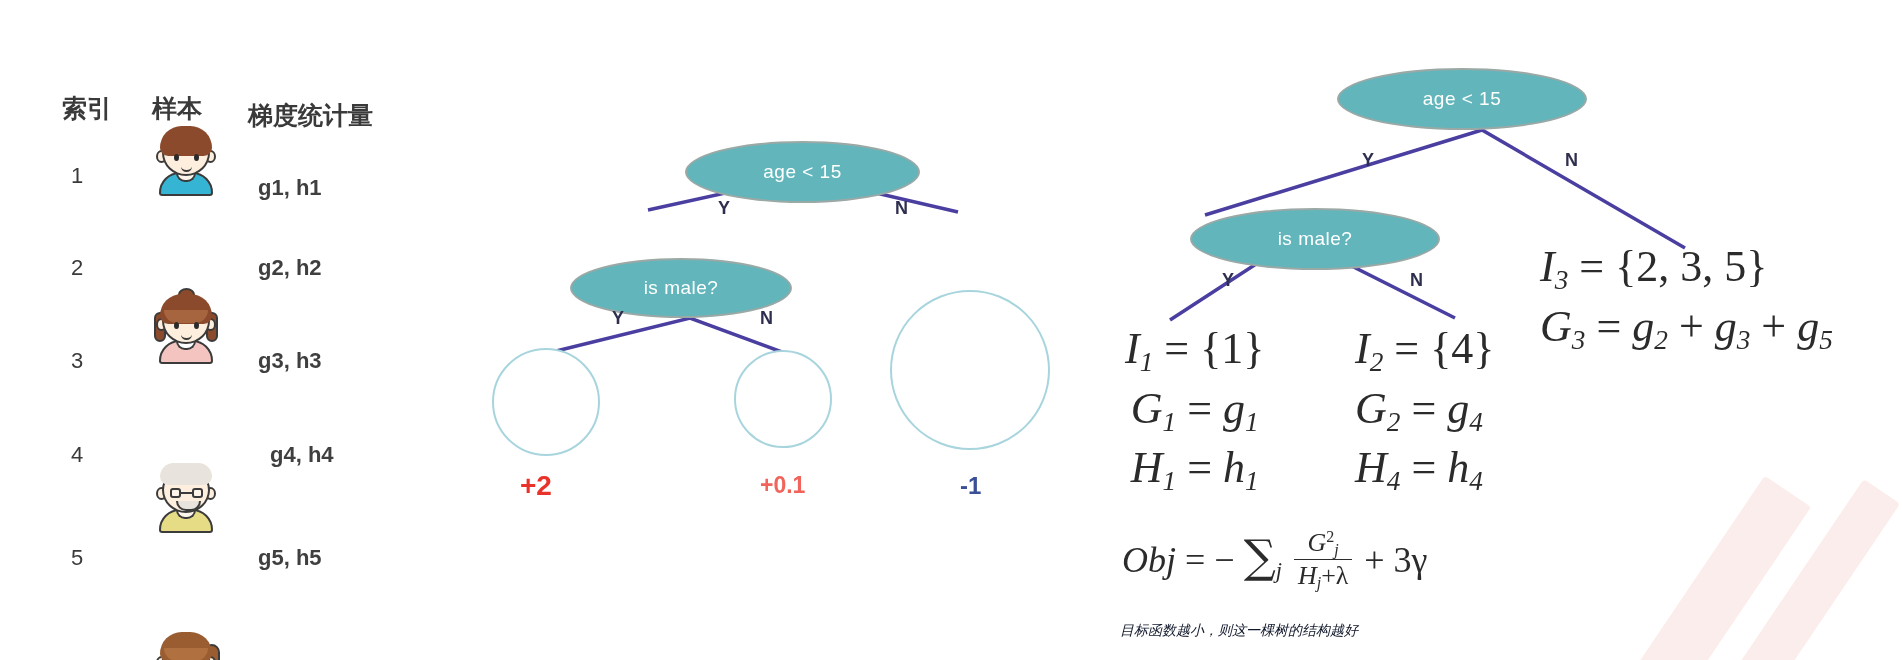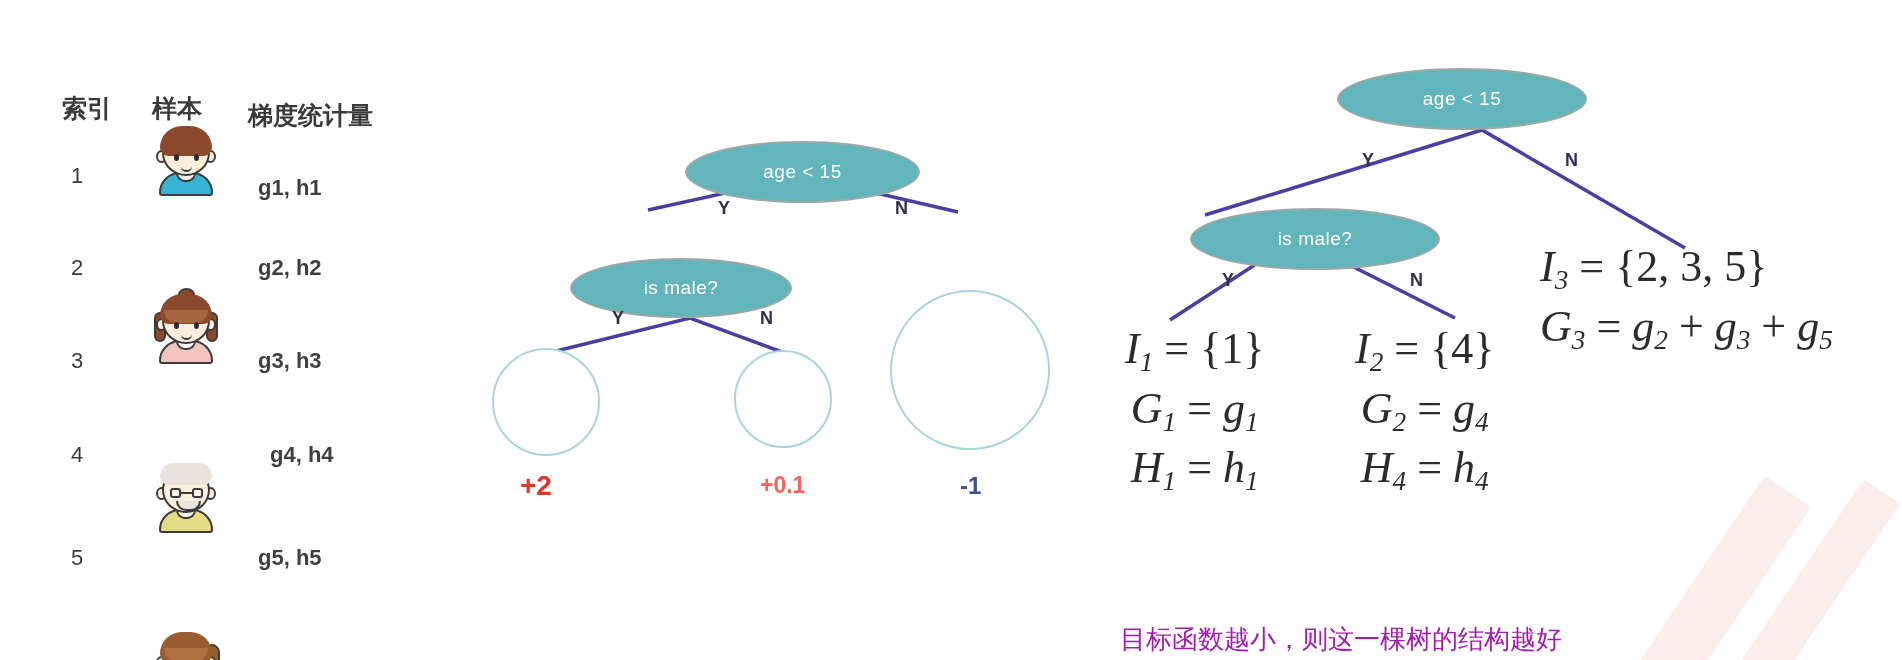--- a/index.html
+++ b/index.html
@@ -280,23 +280,24 @@
     padding: 1px 4px 0;
   }
   .sigma {
     font-size: 1.25em;
     font-family: "DejaVu Serif", serif;
     font-style: normal;
   }
 
   .cn-caption {
     position: absolute;
-    font-size: 26px;
-    color: #a21caf;
+    font-size: 14px;
+    color: #0f172a;
     white-space: nowrap;
+    font-style: italic;
   }
   .cn-title {
     position: absolute;
     font-size: 26px;
     color: #4a4a4a;
     white-space: nowrap;
   }
 
   
   .wm {
@@ -442,21 +443,21 @@
       <span>=</span>
       <i>g</i><sub>1</sub>
     </div>
     <div>
       <i>H</i><sub>1</sub>
       <span>=</span>
       <i>h</i><sub>1</sub>
     </div>
   </div>
 
-  <div class="math mrow" style="left:1355px; top:320px;text-align:center;">
+  <div class="math mrow" style="left:1355px; top:320px;">
     <div>
       <i>I</i><sub>2</sub>
       <span>=</span>
       <span>{4}</span>
     </div>
     <div>
       <i>G</i><sub>2</sub>
       <span>=</span>
       <i>g</i><sub>4</sub>
     </div>
@@ -477,19 +478,30 @@
       <i>G</i><sub>3</sub>
       <span>=</span>
       <i>g<sub>2</sub></i>
       <span>+</span>
       <i>g<sub>3</sub></i>
       <span>+</span>
       <i>g<sub>5</sub></i>
     </div>
   </div>
 
+  <div class="math" style="left:1122px; top:528px; font-size:36px;">
+    <i>Obj</i>
+    <span>=</span>
+    <span>−</span>
+    <span class="sigma">∑</span><sub>j</sub>
+    <span class="frac">
+      <span class="num"><i>G</i><sup>2</sup><sub>j</sub></span>
+      <span class="den"><i>H</i><sub>j</sub><span>+λ</span></span>
+    </span>
+    <span>+ 3γ</span>
+  </div>
 
   <div class="cn-caption" style="left:1120px; top:622px;">目标函数越小，则这一棵树的结构越好</div>
 
   <div class="wm" style="left:1690px; top:470px; width:56px; height:250px;"></div>
   <div class="wm" style="left:1790px; top:470px; width:44px; height:250px;"></div>
 
 </div>
 
 </body></html>

